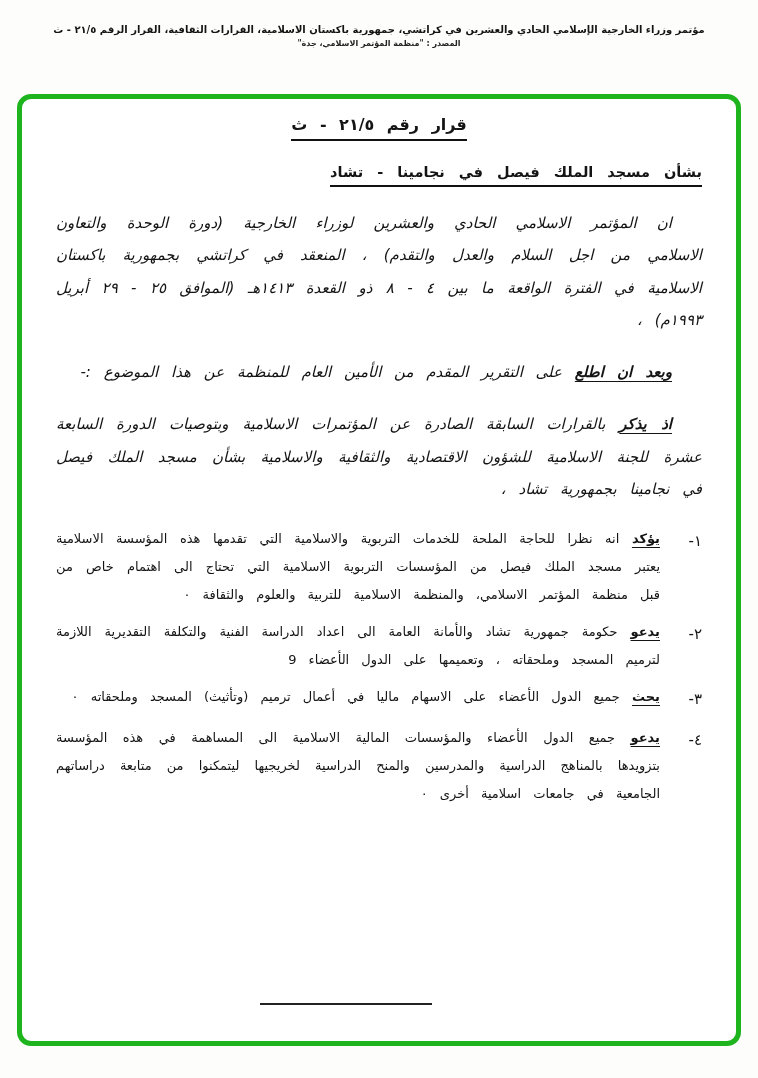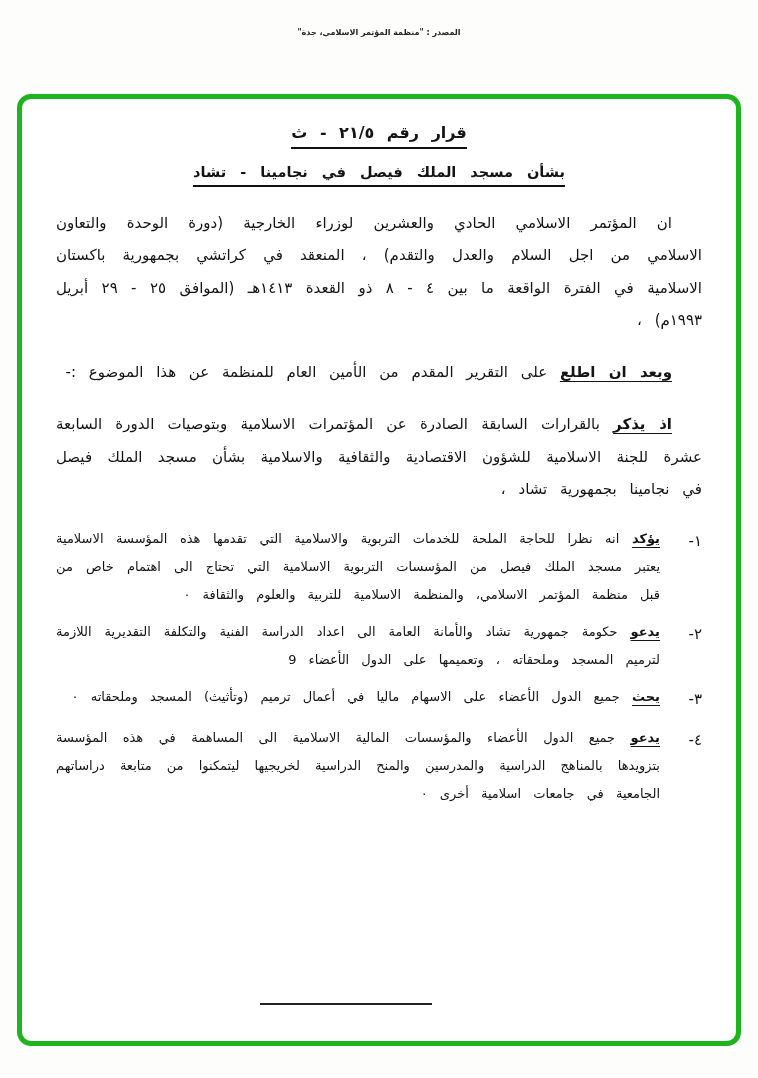--- a/index.html
+++ b/index.html
@@ -23,48 +23,49 @@
   .header-line2 { font-size: 8px; margin-top: 4px; color: #222; }
   .doc-frame {
     position: absolute;
     top: 94px; bottom: 32px; left: 17px; right: 17px;
     border: 5px solid #1eb41e;
     border-radius: 14px;
     background: #ffffff;
     padding: 16px 34px 18px;
     overflow: hidden;
   }
-  .title-row { text-align: center; margin-top: 8px; }
+  .title-row { text-align: center; margin-top: 0; }
   .doc-title {
     display: inline-block;
     font-weight: bold;
     font-size: 16px;
     letter-spacing: 3px;
     word-spacing: 7px;
     border-bottom: 2px solid #111;
     padding-bottom: 5px;
   }
-  .subtitle-row { text-align: center; margin-top: 13px; margin-bottom: 16px; }
+  .subtitle-row { margin-top: 21px; margin-bottom: 16px; }
   .doc-subtitle {
     display: inline-block;
     font-weight: bold;
     font-size: 14.5px;
     letter-spacing: 2px;
     word-spacing: 9px;
     border-bottom: 2px solid #111;
     padding-bottom: 5px;
   }
   .para {
     font-size: 15px;
     line-height: 2.15;
     text-align: justify;
     word-spacing: 8px;
     letter-spacing: 0.3px;
     margin: 20px 0;
     text-indent: 30px;
+    font-style: italic;
   }
   .lead {
     font-weight: bold;
     text-decoration: underline;
     text-underline-offset: 4px;
   }
   .items { margin-top: 6px; }
   .item { display: flex; margin: 9px 0; gap: 16px; }
   .item-num {
     flex: 0 0 26px;
@@ -85,20 +86,21 @@
     bottom: 36px;
     left: 238px;
     width: 172px;
     border-top: 2px solid #222;
   }
 </style>
 </head>
 <body>
 
 <header class="top-header">
+  <div class="header-line1">مؤتمر وزراء الخارجية الإسلامي الحادي والعشرين في كراتشي، جمهورية باكستان الاسلامية، القرارات الثقافية، القرار الرقم ٢١/٥ - ث</div>
   <div class="header-line2">المصدر : "منظمة المؤتمر الاسلامي، جدة"</div>
 </header>
 
 <main class="doc-frame">
 
   <div class="title-row">
     <span class="doc-title">قرار رقم ٢١/٥ - ث</span>
   </div>
 
   <div class="subtitle-row">

